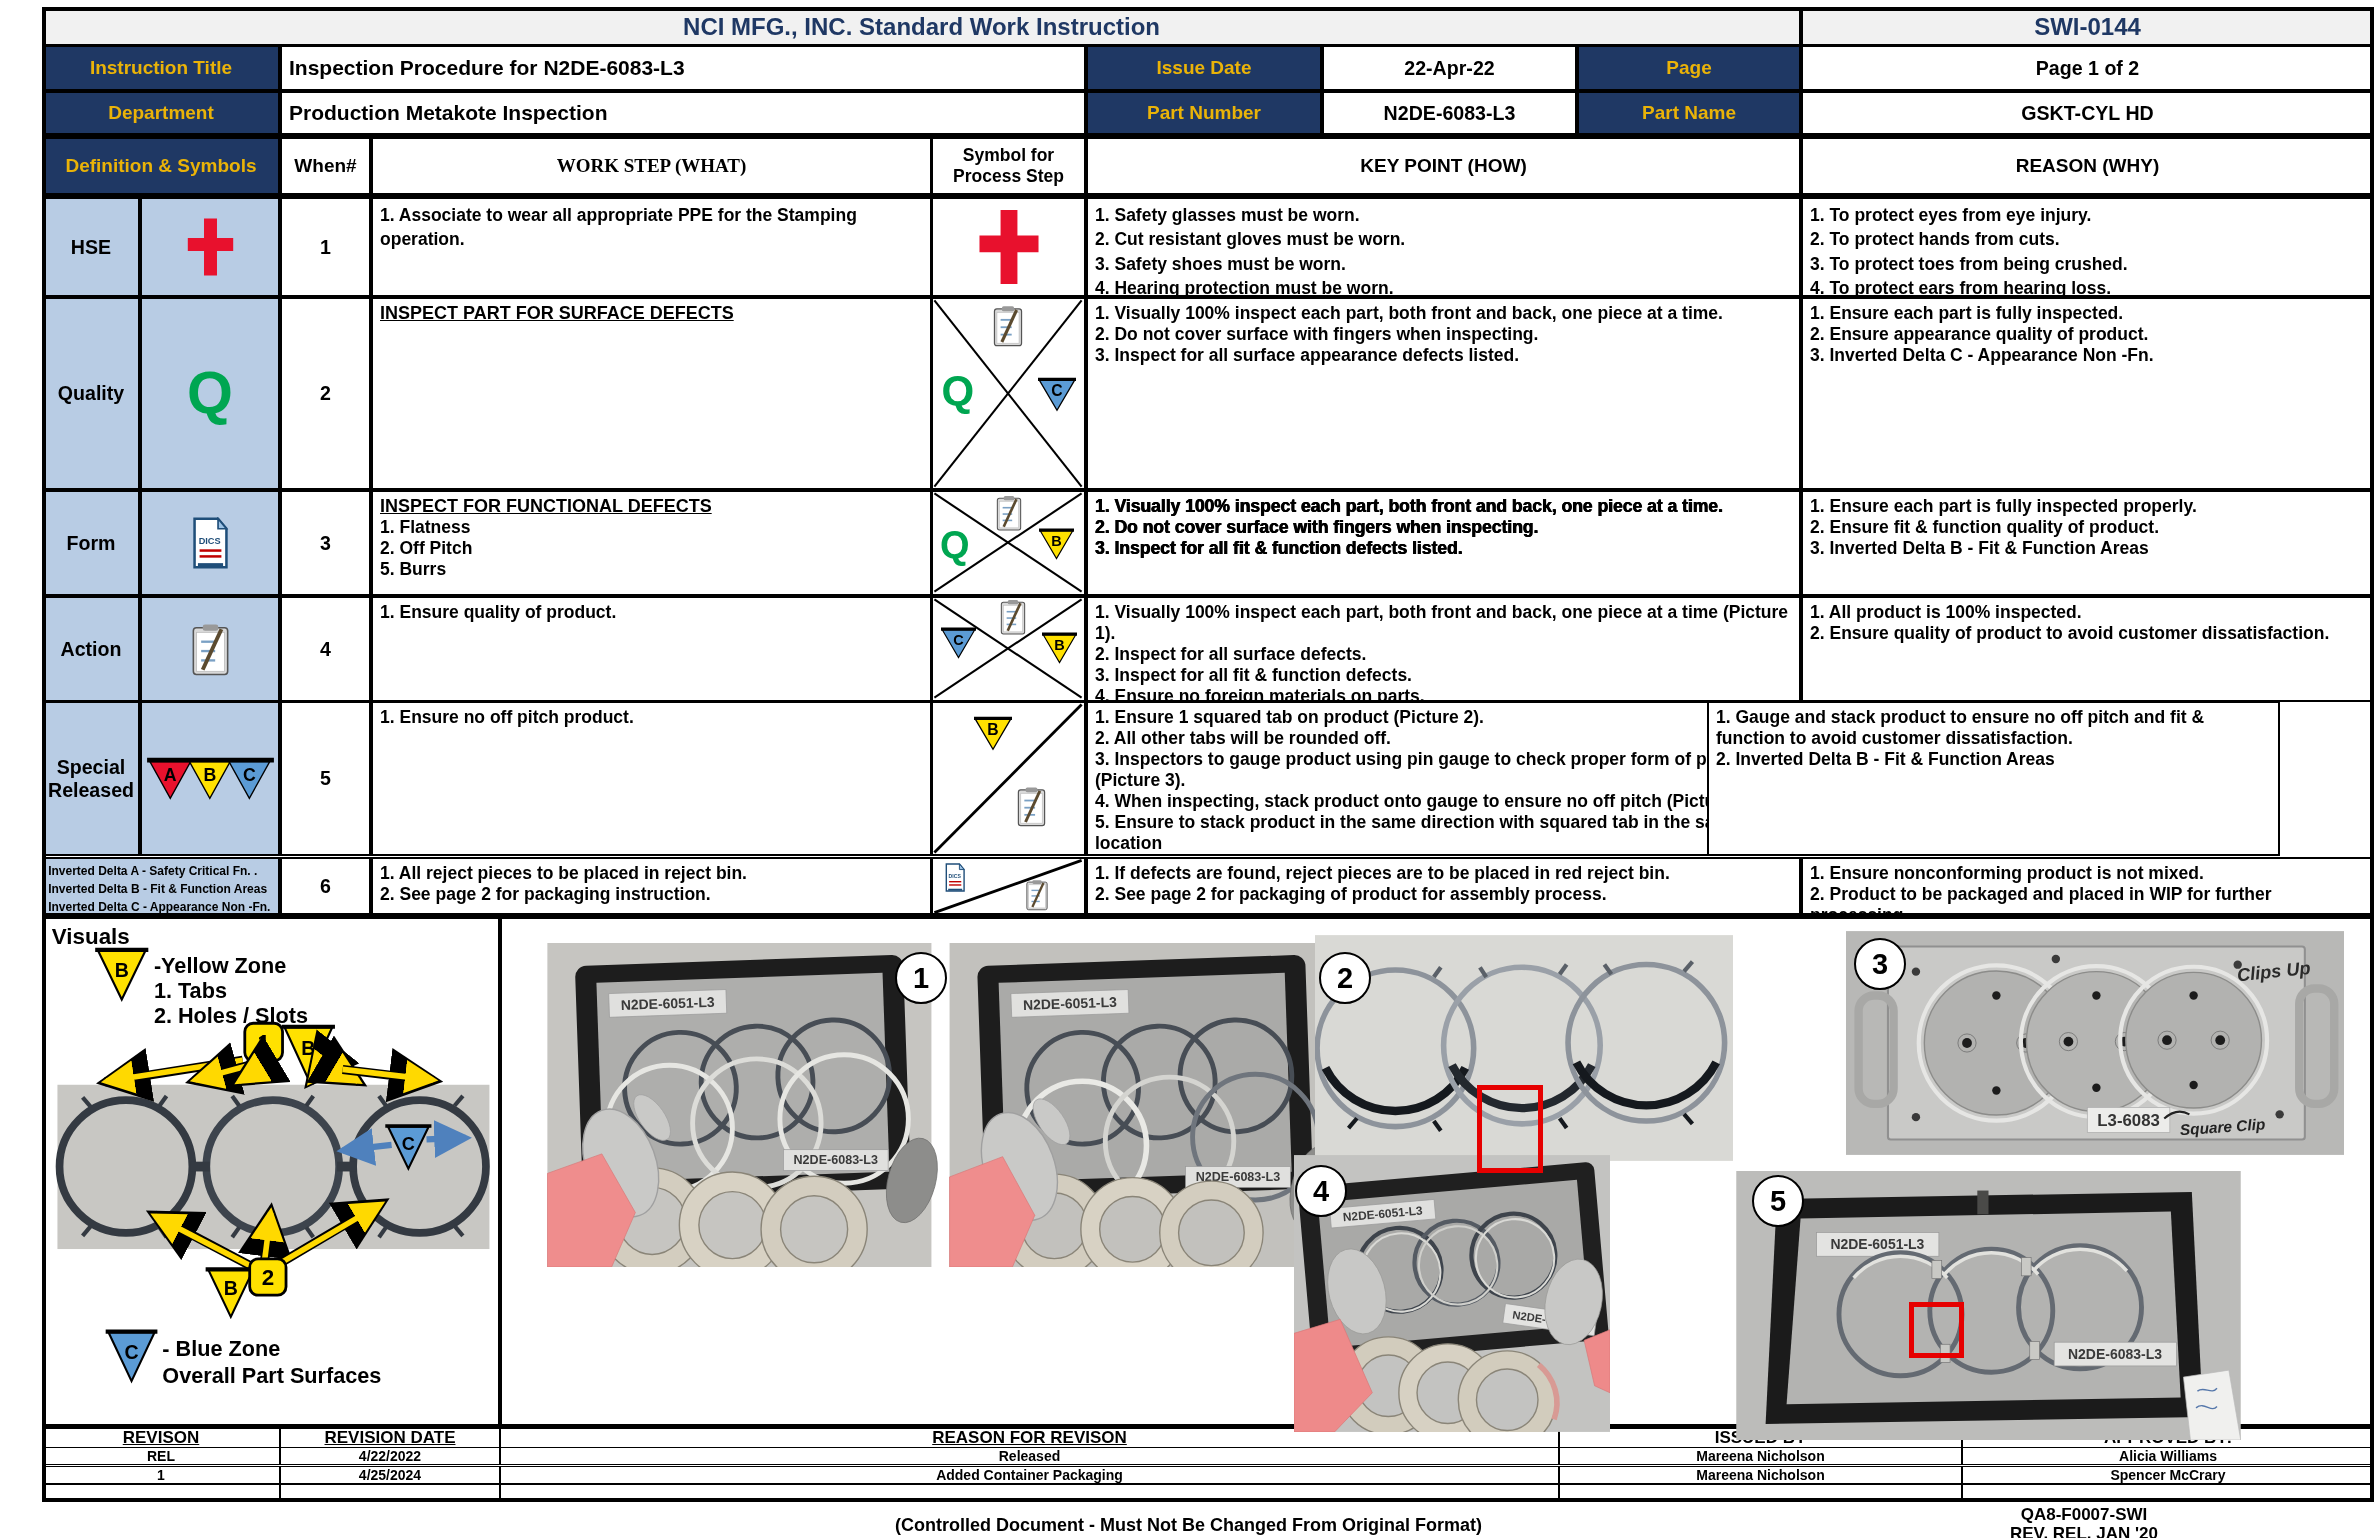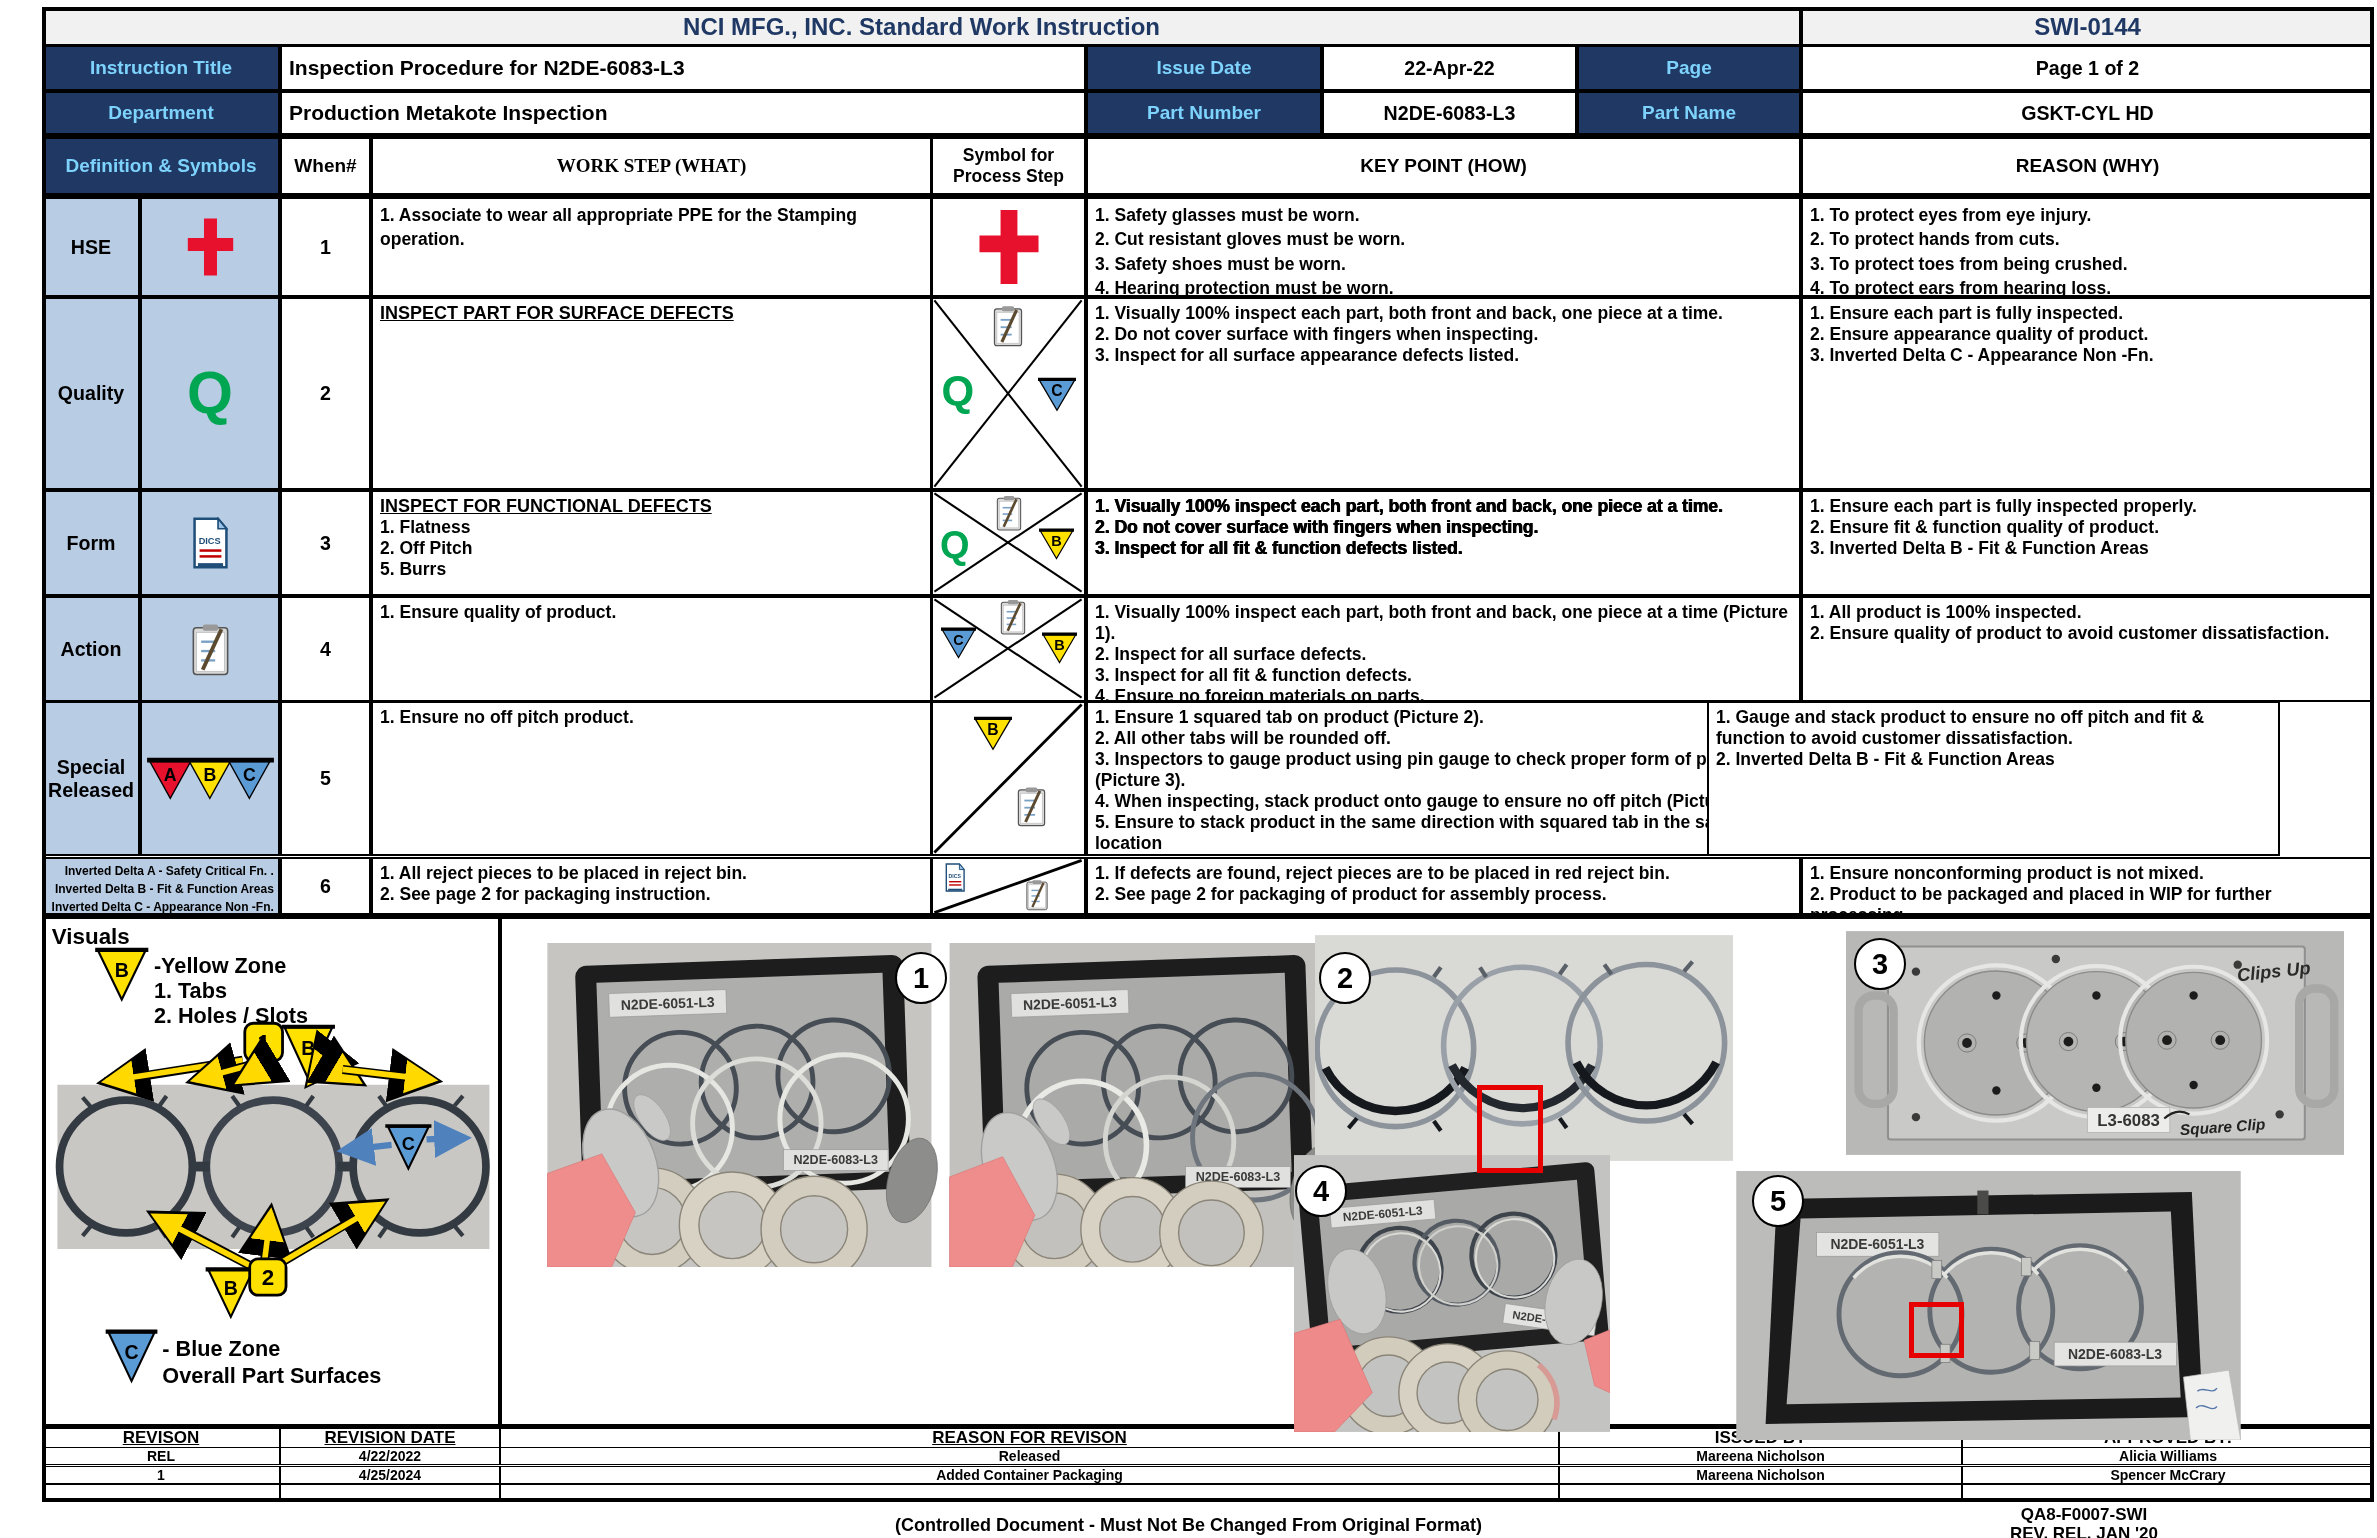--- a/index.html
+++ b/index.html
@@ -1,28 +1,28 @@
 <!DOCTYPE html>
 <html style="font-size:11.2px"><head>
 <meta charset="utf-8">
 <style>
   html,body{margin:0;padding:0;width:2377px;height:1538px;background:#fff;}
   body{position:relative;font-family:"Liberation Sans",sans-serif;font-weight:bold;color:#000;overflow:hidden;}
   .abs{position:absolute;}
   .cell{position:absolute;border:2.1px solid #000;background:#fff;box-sizing:border-box;}
   .fcell{position:absolute;border:1.4px solid #000;background:#fff;box-sizing:border-box;}
-  .navy{background:#1f3864;color:#7dd3fc;}
+  .navy{background:#1f3864;color:#eab308;}
   .ltblue{background:#b8cce4;}
   .gray{background:#f1f1f1;}
   .ctr{display:flex;align-items:center;justify-content:center;text-align:center;}
   .pre{white-space:pre-line;}
   .txt{padding:3.5px 7px;}
   .lh30{line-height:21px;}
   .lh35{line-height:24.5px;}
-  .f17{font-size:12px;line-height:18px;text-align:right;}
+  .f17{font-size:12px;line-height:18px;}
   .f20{font-size:14px;}
   .f24{font-size:17px;}
   .f25{font-size:17.5px;}
   .f26{font-size:18px;}
   .f27{font-size:19px;}
   .f28{font-size:19.6px;}
   .f30{font-size:21px;}
   .f34{font-size:24px;}
   .navyTxt{color:#1f3864;}
   .underl{text-decoration:underline;}

